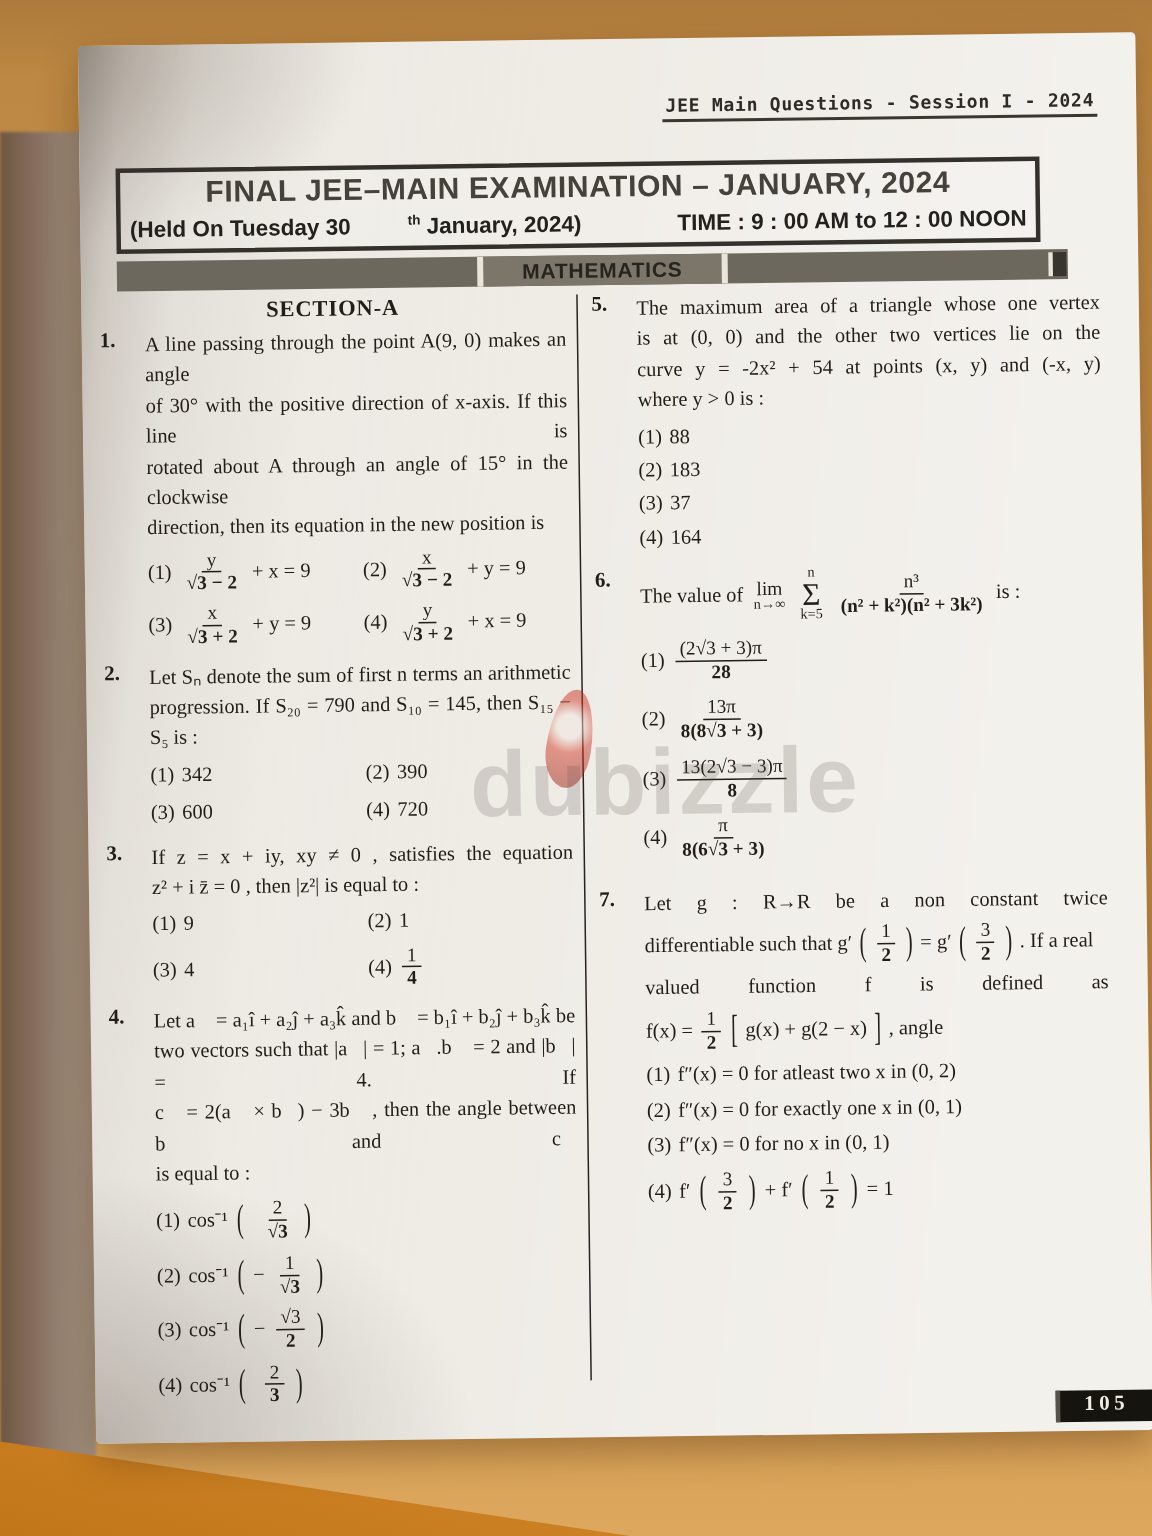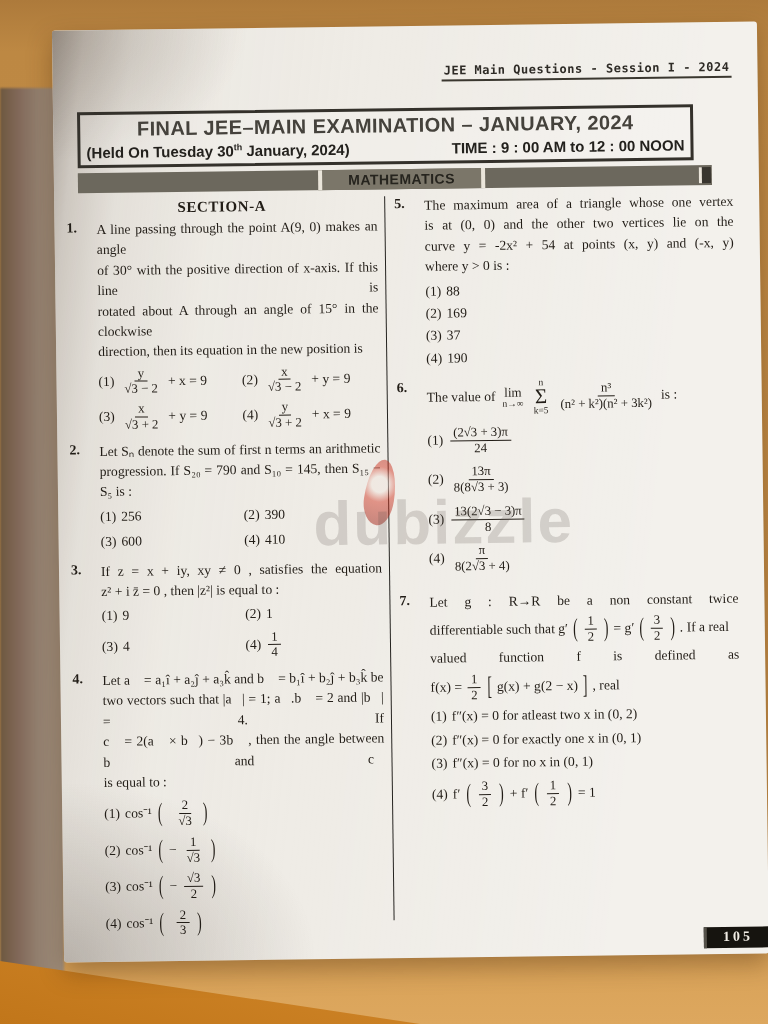--- a/index.html
+++ b/index.html
@@ -42,21 +42,21 @@
   .masthead{position:absolute;left:24px;top:82px;width:634px;}
   .title-box{border:3px solid #34312b;margin-right:18px;padding:3px 6px 4px 6px;background:rgba(255,255,255,.15);}
   .exam-title{
     text-align:center;font-family:"Liberation Sans",sans-serif;font-weight:700;
     font-size:20px;color:#45423c;letter-spacing:.4px;
   }
   .sub-row{
     display:flex;justify-content:space-between;align-items:baseline;margin-top:3px;
     font-family:"Liberation Sans",sans-serif;font-weight:700;font-size:15px;color:#23211d;
   }
-  .sub-row sup{font-size:9px;}
+  .sub-row sup{font-size:9px;margin-left:38px;}
   .math-bar{position:relative;height:20px;margin-top:5px;background:#6c685d;}
   .math-label{
     position:absolute;left:50%;top:0;bottom:0;transform:translateX(-46%);
     background:#7b7669;border-left:4px solid #eae5da;border-right:4px solid #eae5da;
     display:flex;align-items:center;padding:0 26px;
     font-family:"Liberation Sans",sans-serif;font-weight:700;font-size:14px;color:#26241e;letter-spacing:.5px;
   }
   .bar-notch{position:absolute;right:1px;top:2px;bottom:2px;width:9px;background:#38352e;border-left:3px solid #eae5da;}
   
   .columns{position:absolute;left:12px;right:26px;top:170px;bottom:38px;display:flex;color:#221d17;}
@@ -69,21 +69,21 @@
   .ln{text-align:justify;}
   .jl{text-align:justify;text-align-last:justify;}
   .opts{margin-top:4px;}
   .opts.two{display:grid;grid-template-columns:1fr 1fr;row-gap:5px;column-gap:6px;}
   .opt{display:flex;align-items:center;gap:5px;}
   .optline{display:flex;align-items:center;gap:5px;margin:6px 0;}
   .olabel{flex:none;}
   
   .fr{display:inline-flex;flex-direction:column;align-items:center;vertical-align:middle;line-height:1.15;font-size:12.8px;margin:0 2px;}
   .fr .n{padding:0 3px;border-bottom:1.1px solid #221d17;white-space:nowrap;}
-  .fr .d{padding:0 3px;white-space:nowrap;}
+  .fr .d{padding:0 3px;white-space:nowrap;font-weight:bold;}
   .paren{display:inline-block;transform:scaleY(1.9);vertical-align:middle;font-weight:400;padding:0 1px;}
   .lim{display:inline-flex;flex-direction:column;align-items:center;line-height:1;vertical-align:middle;margin:0 3px;}
   .lim .t{font-size:13px;}
   .lim .b{font-size:9.5px;margin-top:1px;}
   .sum{display:inline-flex;flex-direction:column;align-items:center;line-height:.95;vertical-align:middle;margin:0 3px;}
   .sum .t,.sum .b{font-size:9.5px;}
   .sum .s{font-size:21px;line-height:.9;}
   .mline{display:flex;align-items:center;gap:4px;flex-wrap:wrap;}
   
   .watermark{position:absolute;left:255px;top:425px;pointer-events:none;}
@@ -185,33 +185,33 @@
           <div class="qnum">2.</div>
           <div class="qbody">
             <div class="stmt">
                 <div class="ln jl">Let Sₙ denote the sum of first n terms an arithmetic</div>
                 <div class="ln jl">progression. If S₂₀ = 790 and S₁₀ = 145, then S₁₅ −</div>
                 <div class="ln">S₅ is :</div>
               </div>
             <div class="opts two">
               <div class="opt">
                   <span class="olabel">(1)</span>
-                  <span>256</span>
+                  <span>342</span>
                 </div>
               <div class="opt">
                   <span class="olabel">(2)</span>
                   <span>390</span>
                 </div>
               <div class="opt">
                   <span class="olabel">(3)</span>
                   <span>600</span>
                 </div>
               <div class="opt">
                   <span class="olabel">(4)</span>
-                  <span>410</span>
+                  <span>720</span>
                 </div>
             </div>
           </div>
         </div>
 
         <div class="q">
           <div class="qnum">3.</div>
           <div class="qbody">
             <div class="stmt">
                 <div class="ln jl">If z = x + iy, xy ≠ 0 , satisfies the equation</div>
@@ -311,29 +311,29 @@
                 <div class="ln jl">curve y = -2x² + 54 at points (x, y) and (-x, y)</div>
                 <div class="ln">where y &gt; 0 is :</div>
               </div>
             <div class="opts">
               <div class="opt" style="margin:2px 0">
                   <span class="olabel">(1)</span>
                   <span>88</span>
                 </div>
               <div class="opt" style="margin:2px 0">
                   <span class="olabel">(2)</span>
-                  <span>169</span>
+                  <span>183</span>
                 </div>
               <div class="opt" style="margin:2px 0">
                   <span class="olabel">(3)</span>
                   <span>37</span>
                 </div>
               <div class="opt" style="margin:2px 0">
                   <span class="olabel">(4)</span>
-                  <span>190</span>
+                  <span>164</span>
                 </div>
             </div>
           </div>
         </div>
 
         <div class="q">
           <div class="qnum">6.</div>
           <div class="qbody">
             <div class="mline">
               <span>The value of</span>
@@ -350,42 +350,42 @@
                   <span class="n">n³</span>
                   <span class="d">(n² + k²)(n² + 3k²)</span>
                 </span>
               <span>is :</span>
             </div>
             <div class="opts">
               <div class="optline" style="margin:9px 0">
                   <span class="olabel">(1)</span>
                   <span class="fr">
                     <span class="n">(2√3 + 3)π</span>
-                    <span class="d">24</span>
+                    <span class="d">28</span>
                   </span>
                 </div>
               <div class="optline" style="margin:9px 0">
                   <span class="olabel">(2)</span>
                   <span class="fr">
                     <span class="n">13π</span>
                     <span class="d">8(8√3 + 3)</span>
                   </span>
                 </div>
               <div class="optline" style="margin:9px 0">
                   <span class="olabel">(3)</span>
                   <span class="fr">
                     <span class="n">13(2√3 − 3)π</span>
                     <span class="d">8</span>
                   </span>
                 </div>
               <div class="optline" style="margin:9px 0">
                   <span class="olabel">(4)</span>
                   <span class="fr">
                     <span class="n">π</span>
-                    <span class="d">8(2√3 + 4)</span>
+                    <span class="d">8(6√3 + 3)</span>
                   </span>
                 </div>
             </div>
           </div>
         </div>
 
         <div class="q">
           <div class="qnum">7.</div>
           <div class="qbody">
             <div class="ln jl">Let g : R→R be a non constant twice</div>
@@ -409,21 +409,21 @@
             <div class="ln jl">valued function f is defined as</div>
             <div class="mline" style="margin:3px 0">
               <span>f(x) =</span>
                 <span class="fr">
                   <span class="n">1</span>
                   <span class="d">2</span>
                 </span>
                 <span class="paren">[</span>
                 <span>g(x) + g(2 − x)</span>
                 <span class="paren">]</span>
-                <span>, real</span>
+                <span>, angle</span>
             </div>
             <div class="opts">
               <div class="opt" style="margin:3px 0">
                   <span class="olabel">(1)</span>
                   <span>f″(x) = 0 for atleast two x in (0, 2)</span>
                 </div>
               <div class="opt" style="margin:3px 0">
                   <span class="olabel">(2)</span>
                   <span>f″(x) = 0 for exactly one x in (0, 1)</span>
                 </div>

